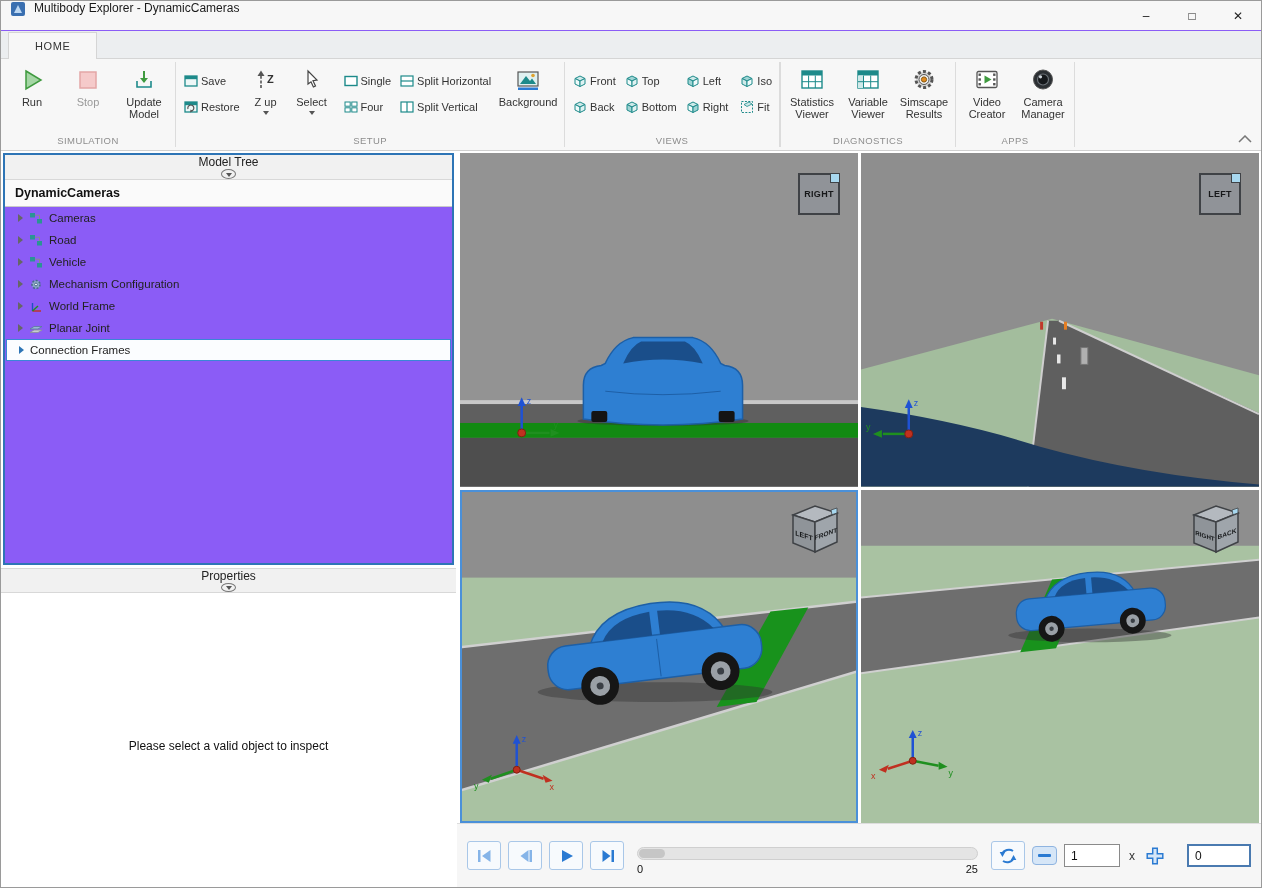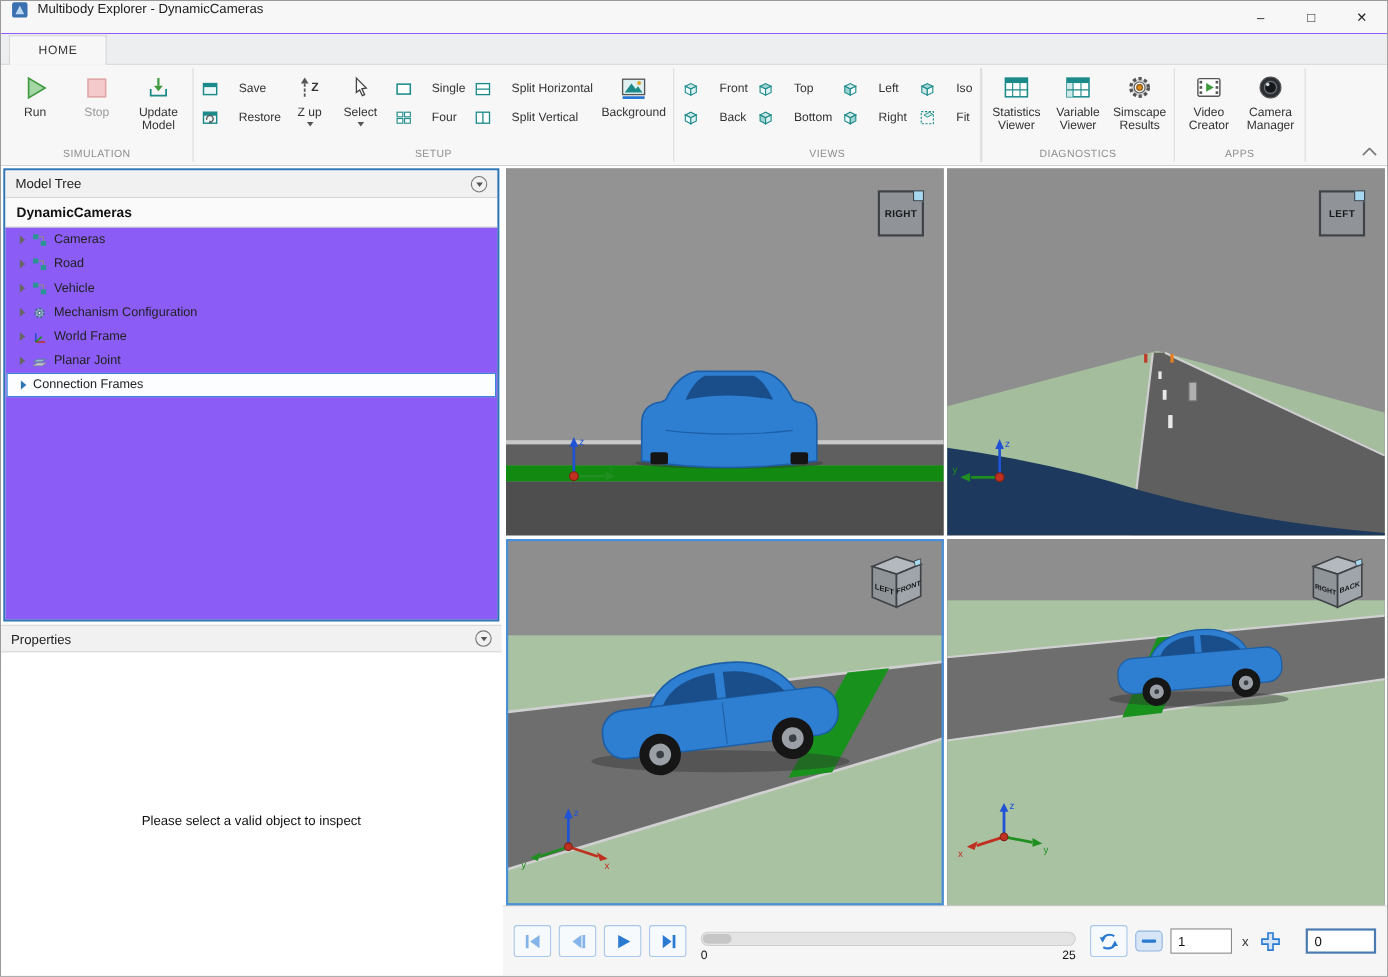--- a/index.html
+++ b/index.html
@@ -21,28 +21,28 @@
   .ribbon { height:92px; background:#f7f7f7; border-bottom:1px solid #d0d0d0; display:flex; position:relative; }
   .rgroup { display:flex; flex-direction:column; padding:0 4px; }
   .rtools { flex:1; display:flex; align-items:flex-start; gap:2px; padding-top:4px; }
   .glabel { height:15px; font-size:9.5px; color:#8d8d8d; text-align:center; letter-spacing:0.4px; }
   .rsep { width:1px; background:#dcdcdc; margin:3px 0; }
   .btn-lg { display:flex; flex-direction:column; align-items:center; gap:3px; padding-top:3px; width:54px; font-size:11px; color:#333; text-align:center; line-height:1.12; }
   .btn-lg.wide { width:64px; }
   .btn-lg .ic { height:27px; display:flex; align-items:center; justify-content:center; }
   .btn-lg.disabled { color:#9a9a9a; }
   .btn-col { display:flex; flex-direction:column; gap:5px; padding-top:7px; }
-  .btn-sm { display:flex; align-items:center; gap:18px; height:21px; font-size:11px; color:#333; padding:0 3px; white-space:nowrap; }
+  .btn-sm { display:flex; align-items:center; gap:2px; height:21px; font-size:11px; color:#333; padding:0 3px; white-space:nowrap; }
   .caret { width:0; height:0; border-left:3.5px solid transparent; border-right:3.5px solid transparent; border-top:4px solid #555; }
   .collapse-ribbon { position:absolute; right:9px; bottom:3px; }
   
   .main { position:absolute; top:150px; left:0; width:1260px; bottom:0; display:flex; }
   .left-panel { width:456px; position:relative; background:#fff; }
   .tree-panel { position:absolute; top:2px; left:2px; width:451px; height:412px; border:2px solid #2e75b6; background:#fff; display:flex; flex-direction:column; }
-  .panel-header { height:25px; background:#f1f1f1; border-bottom:1px solid #d8d8d8; display:flex; align-items:center; justify-content:space-between; padding:0 9px; font-size:12px; color:#222; }
+  .panel-header { height:25px; background:#f1f1f1; border-bottom:1px solid #d8d8d8; display:flex; align-items:center; justify-content:space-between; padding:0 9px; font-size:12px; color:#222;flex-direction:column; }
   .chev { width:15px; height:15px; border:1px solid #777; border-radius:50%; display:flex; align-items:center; justify-content:center; }
   .chev-tri { width:0; height:0; border-left:3.5px solid transparent; border-right:3.5px solid transparent; border-top:4.5px solid #555; margin-top:1px; }
   .root-row { height:27px; display:flex; align-items:center; padding:0 10px; font-size:12.5px; font-weight:bold; color:#111; background:#fafafa; border-bottom:1px solid #c9c9c9; }
   .tree-body { flex:1; overflow:hidden; background:#8b5cf6; }
   .trow { height:22px; display:flex; align-items:center; gap:6px; padding-left:13px; font-size:11.5px; color:#222; }
   .tri { width:0; height:0; border-left:5px solid #666; border-top:4px solid transparent; border-bottom:4px solid transparent; flex:0 0 auto; }
   .trow.selected { border:1px solid #3a87d6; background:#fbfdff; margin:0 1px; padding-left:12px; }
   .trow.selected .tri { border-left-color:#2e75b6; }
   .ticon { flex:0 0 auto; }
   .props-panel { position:absolute; top:417px; left:0; width:455px; bottom:0; display:flex; flex-direction:column;gap:16px; }

